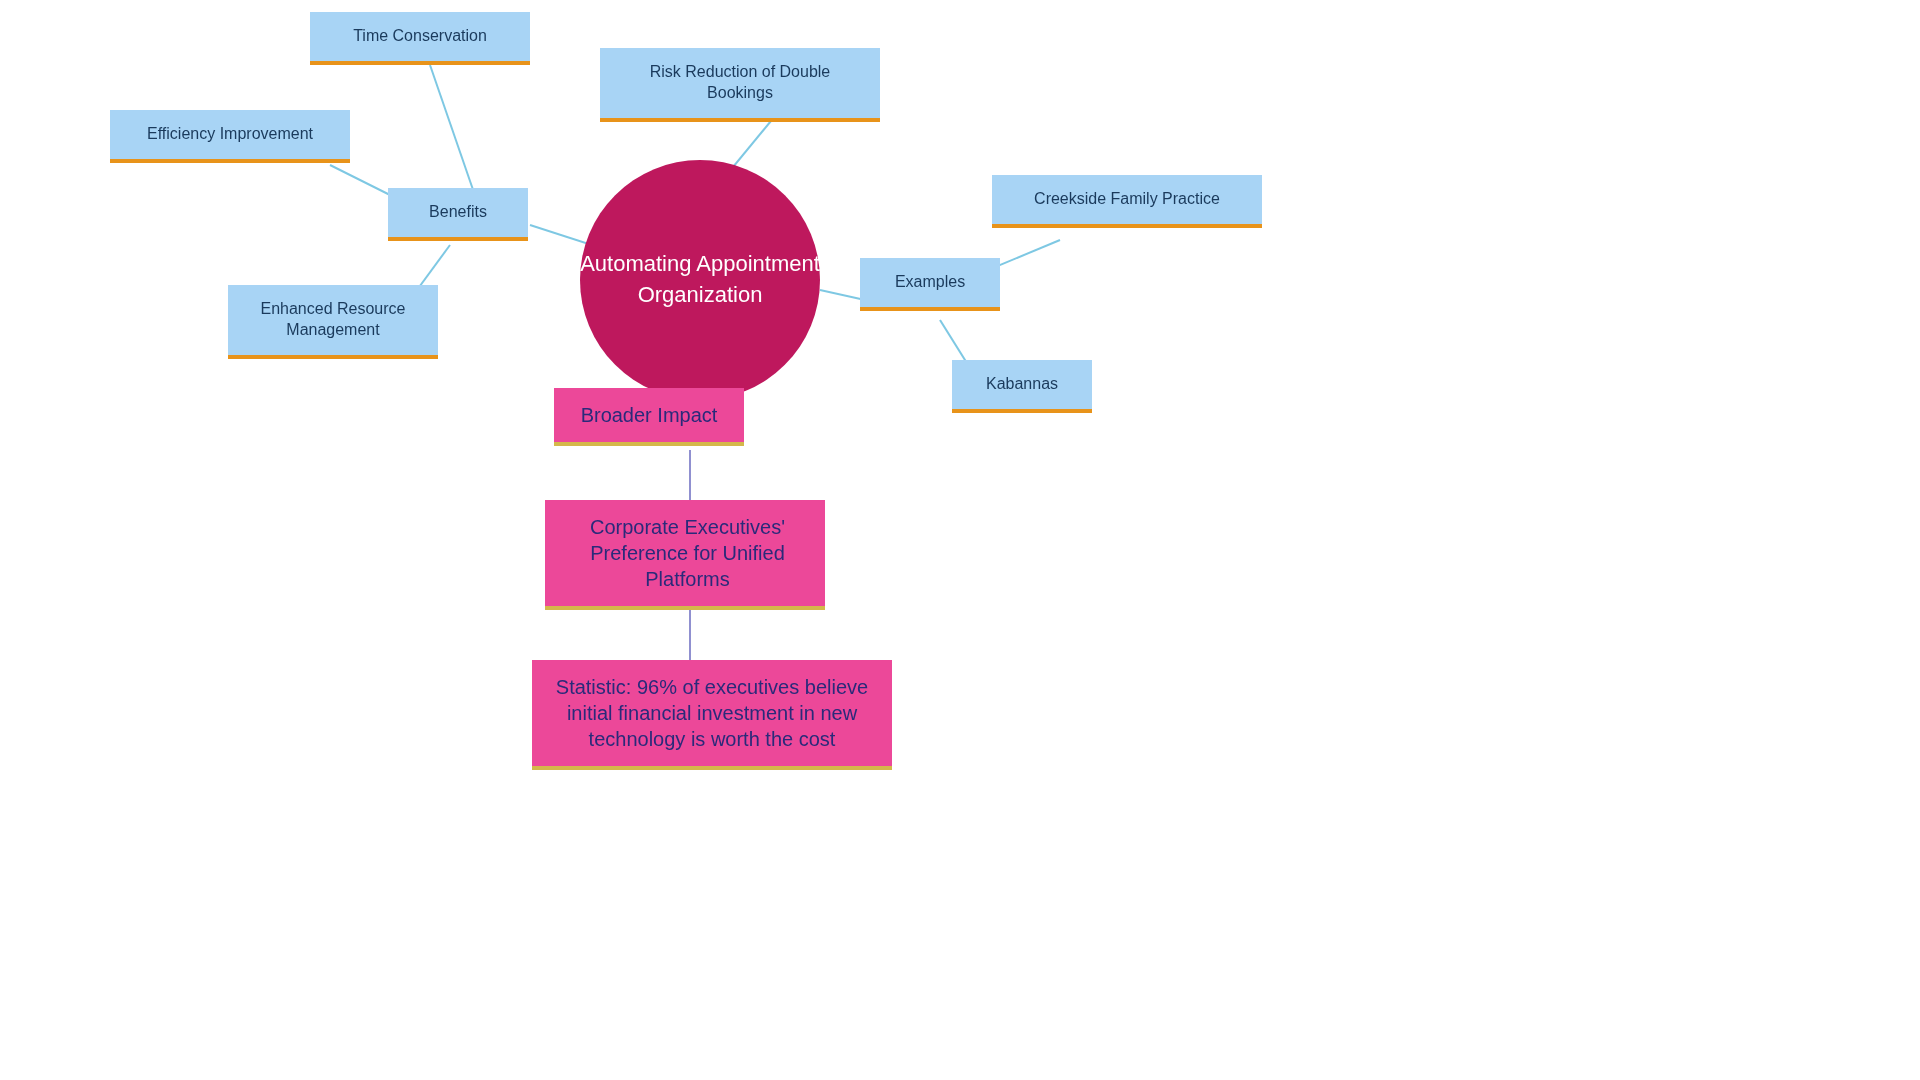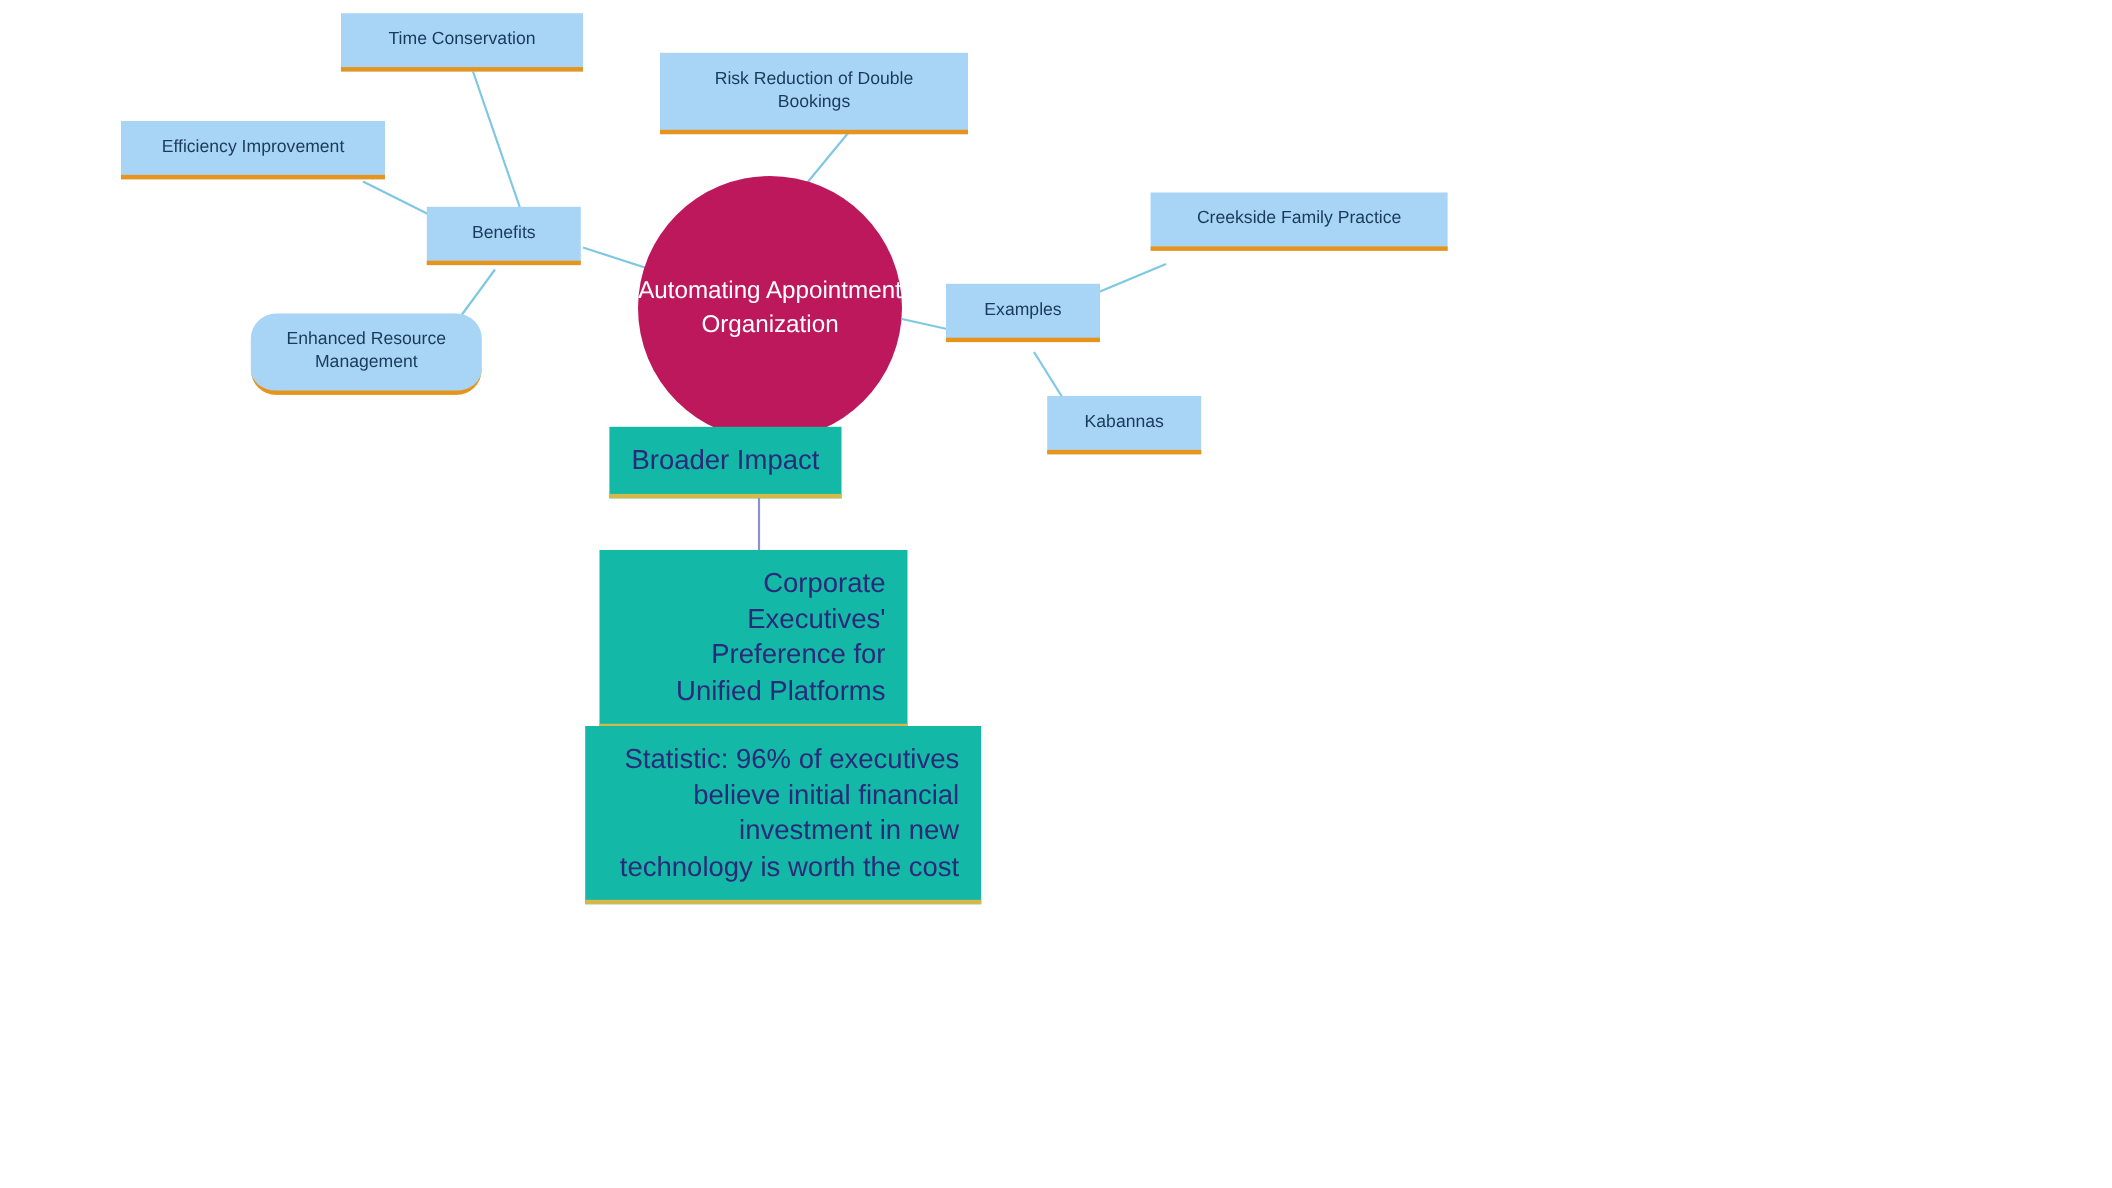--- a/index.html
+++ b/index.html
@@ -51,27 +51,27 @@
       padding: 14px 20px;
       color: #1a3a5c;
       font-size: 16px;
       font-weight: 500;
       text-align: center;
       line-height: 1.3;
     }
 
     
     .purple-box {
-      background: #14b8a6;
+      background: #ec4899;
       border-bottom: 4px solid #d4b84a;
       padding: 14px 20px;
       color: #2a2a7a;
-      font-size: 25px;
+      font-size: 20px;
       font-weight: 500;
-      text-align: right;
+      text-align: center;
       line-height: 1.3;
     }
 
     
     #node-benefits {
       left: 388px;
       top: 188px;
     }
 
     
@@ -99,21 +99,21 @@
     }
 
     
     #node-examples {
       left: 860px;
       top: 258px;
     }
 
     
     #node-creekside {
-      left: 1046px;
+      left: 992px;
       top: 175px;
     }
 
     
     #node-kabannas {
       left: 920px;
       top: 360px;
     }
 
     
@@ -178,21 +178,21 @@
   </div>
 </div>
 
 <div class="node" id="node-efficiency">
   <div class="blue-box" style="min-width:240px;">
     <span>Efficiency Improvement</span>
   </div>
 </div>
 
 <div class="node" id="node-enhanced">
-  <div class="blue-box" style="min-width:210px; max-width:210px;border-radius:23px;">
+  <div class="blue-box" style="min-width:210px; max-width:210px;">
     <span>Enhanced Resource Management</span>
   </div>
 </div>
 
 <div class="node" id="node-risk">
   <div class="blue-box" style="min-width:250px; max-width:280px;">
     <span>Risk Reduction of Double Bookings</span>
   </div>
 </div>
 

